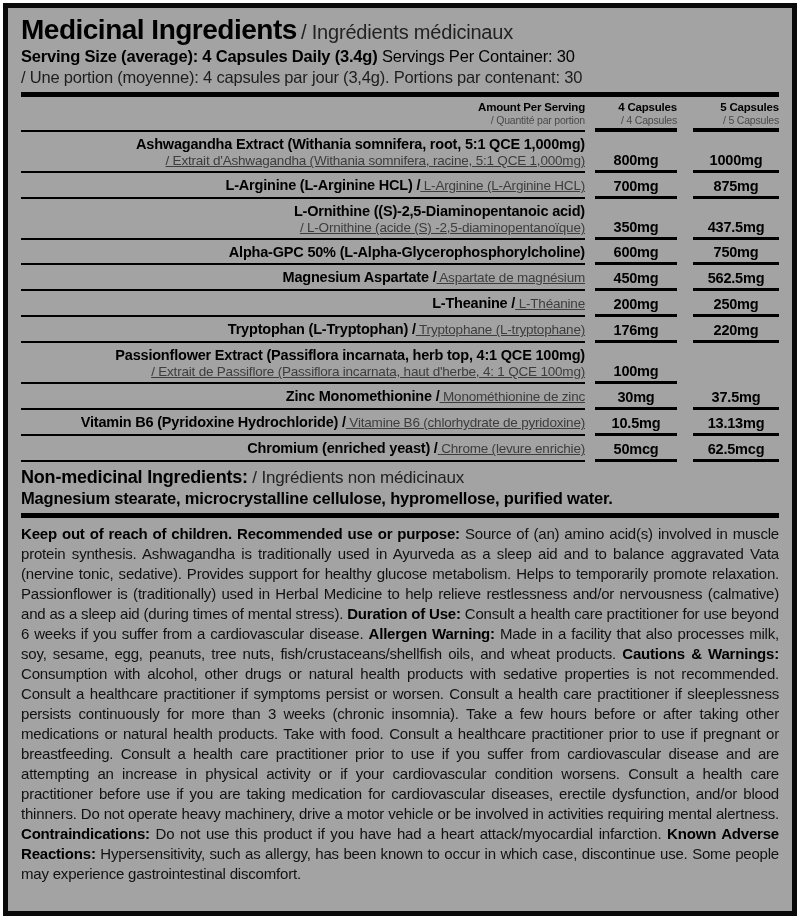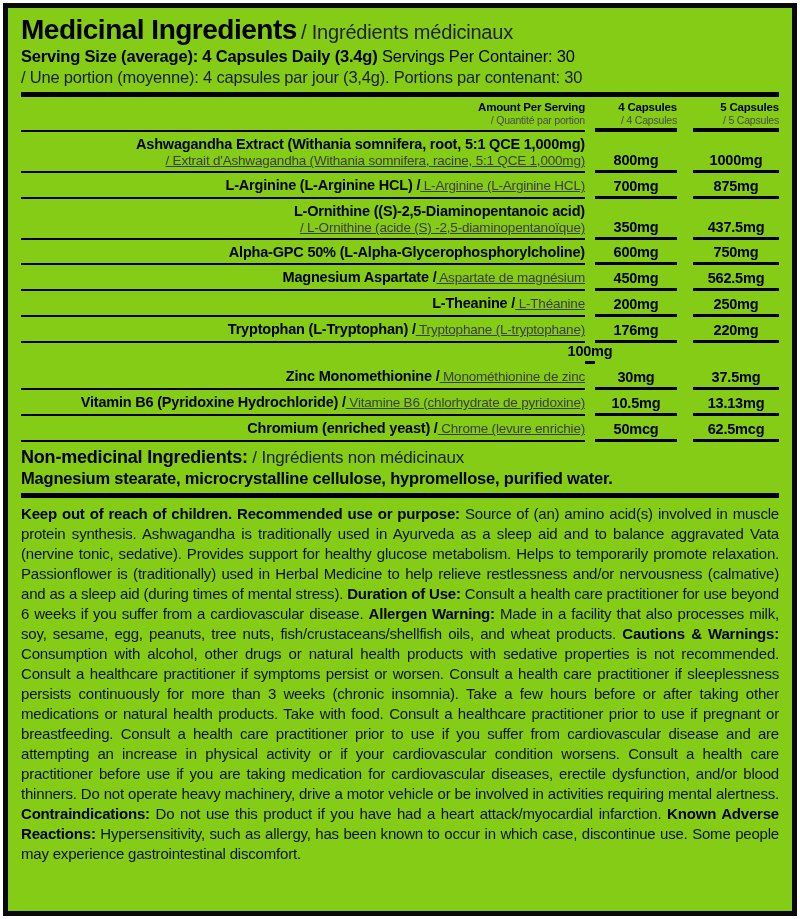--- a/index.html
+++ b/index.html
@@ -1,19 +1,19 @@
 <!DOCTYPE html>
 <html><head>
 <meta charset="utf-8">
 <style>
   html,body{margin:0;padding:0;background:#ffffff;}
   body{width:800px;height:919px;overflow:hidden;font-family:"Liberation Sans",sans-serif;color:#000;}
   .label{
     box-sizing:border-box;margin:3px;height:913px;border:5px solid #0a0a0a;
-    background:#84cc16;padding:6px 13px 8px 13px;display:flex;flex-direction:column;
+    background:#a3a3a3;padding:6px 13px 8px 13px;display:flex;flex-direction:column;
     letter-spacing:-0.2px;
   }
   
   .title-line{white-space:nowrap;}
   .title-en{font-size:28px;font-weight:bold;letter-spacing:-0.5px;}
   .title-fr{font-size:20px;color:#222;}
   .serving-line{font-size:16.5px;line-height:21px;}
   .serving-bold{font-weight:bold;}
   .serving-fr{font-size:16.5px;line-height:21px;color:#1d1d1d;}
   .bar{height:5px;background:#000;margin:4px 0 0 0;flex:none;}
@@ -127,20 +127,24 @@
         <div class="cell v">250mg</div>
       </div>
       <div class="grid row inline">
         <div class="cell name"><span class="ing-en">Tryptophan (L-Tryptophan) /</span><span class="ing-fr"> Tryptophane (L-tryptophane)</span></div>
         <div class="cell"></div>
         <div class="cell v">176mg</div>
         <div class="cell"></div>
         <div class="cell v">220mg</div>
       </div>
       <div class="grid row">
+        <div class="cell name">
+          <div class="ing-en">Passionflower Extract (Passiflora incarnata, herb top, 4:1 QCE 100mg)</div>
+          <div class="ing-fr">/ Extrait de Passiflore (Passiflora incarnata, haut d'herbe, 4: 1 QCE 100mg)</div>
+        </div>
         <div class="cell"></div>
         <div class="cell v">100mg</div>
         <div class="cell"></div>
       </div>
       <div class="grid row inline">
         <div class="cell name"><span class="ing-en">Zinc Monomethionine /</span><span class="ing-fr"> Monométhionine de zinc</span></div>
         <div class="cell"></div>
         <div class="cell v">30mg</div>
         <div class="cell"></div>
         <div class="cell v">37.5mg</div>

